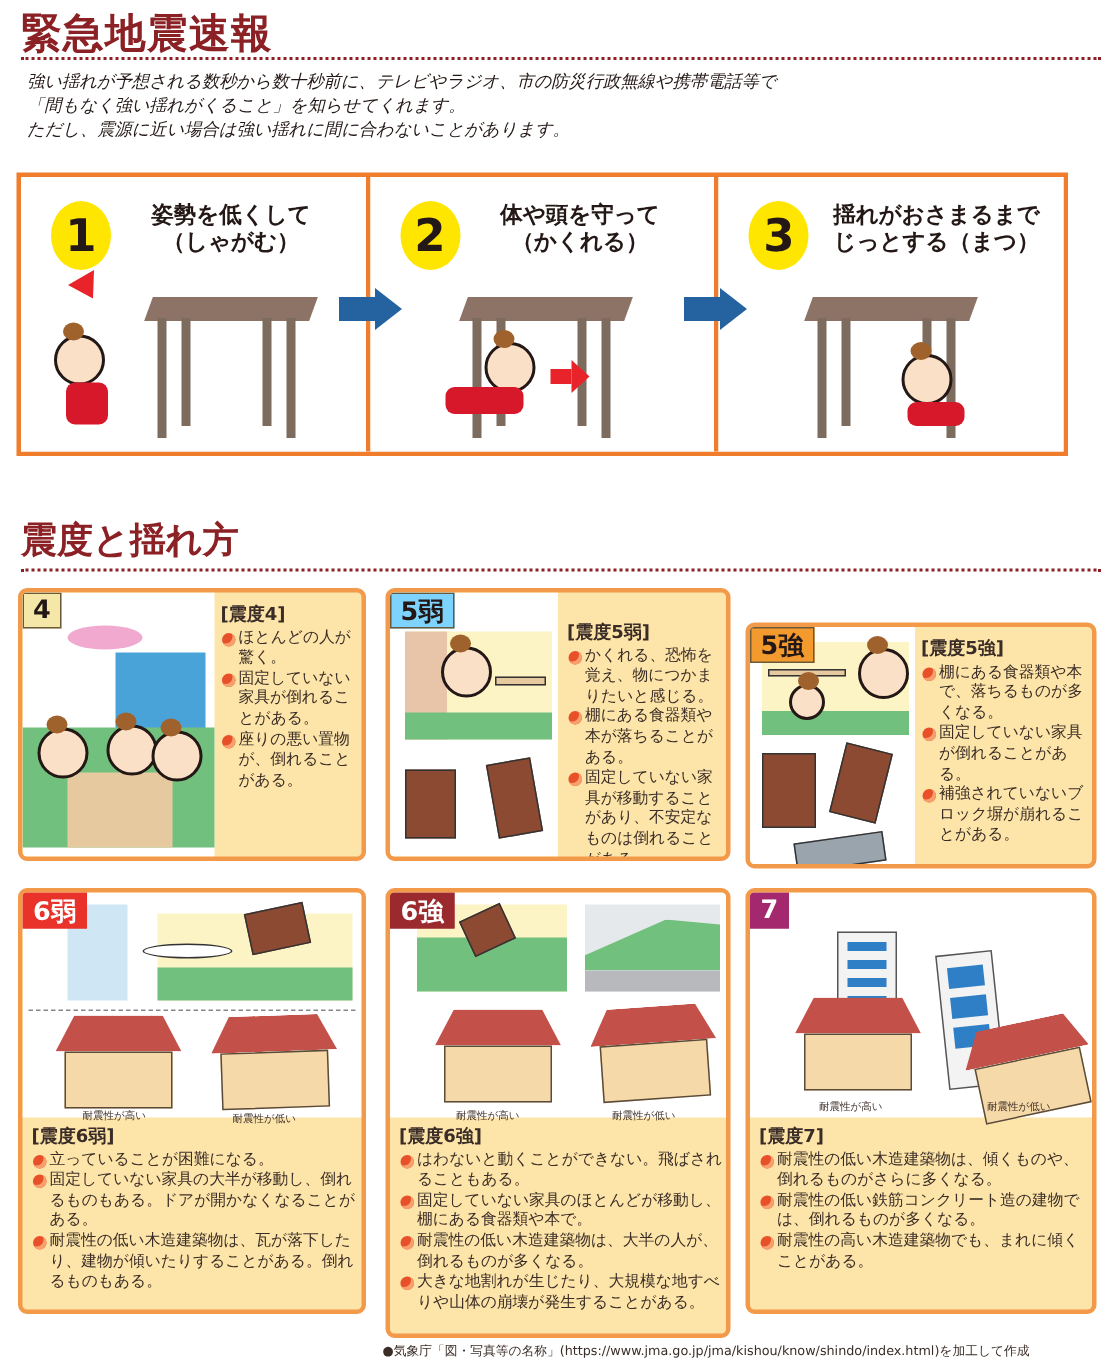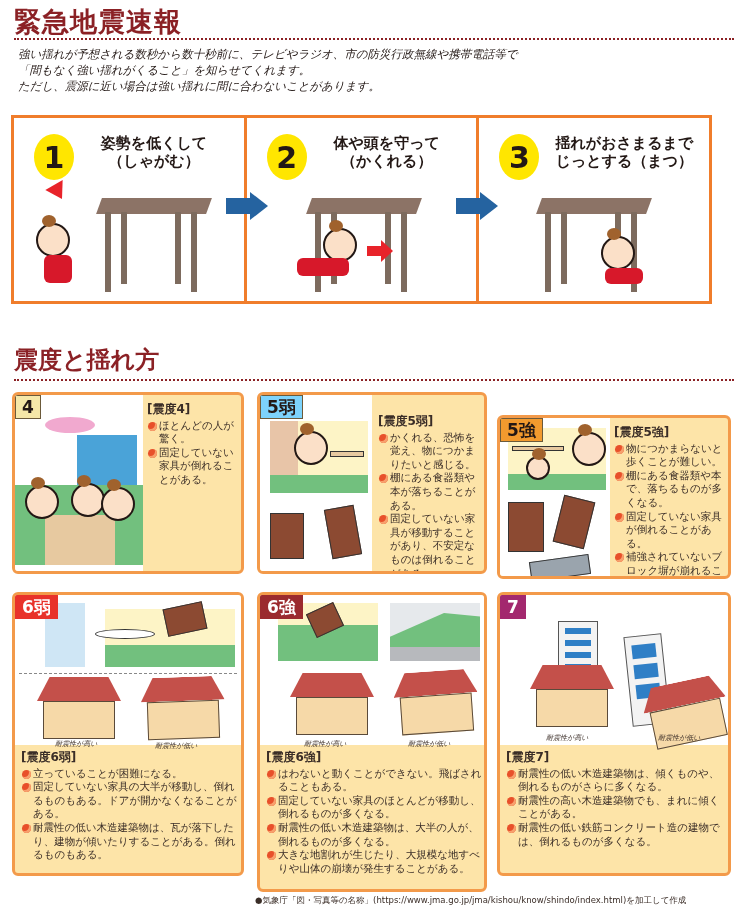--- a/index.html
+++ b/index.html
@@ -27,21 +27,21 @@
 
   .h2 { position: absolute; left: 14px; top: 344px; font-size: 24px; font-weight: bold; color: #8b2125; }
 
   .card { position: absolute; border: 3px solid #f39a4a; border-radius: 6px; background: #fde4a8; overflow: hidden; }
   .badge { position: absolute; left: 0; top: 0; height: 24px; padding: 0 6px; font-size: 17px; font-weight: bold; display: flex; align-items: center; border: 1px solid #6b5a3a; z-index: 2; }
   .illus { position: absolute; background: #ffffff; }
   .card-body { position: absolute; font-size: 10.5px; line-height: 13.6px; color: #3a2d27; }
   .card-heading { font-size: 12px; font-weight: bold; margin-bottom: 2px; white-space: nowrap; }
   .bullet { position: relative; padding-left: 12px; }
   .bullet::before { content: ""; position: absolute; left: 1px; top: 3px; width: 9px; height: 9px; border-radius: 50%; background: #e8502a; box-shadow: inset -2px -2px 0 #f7a06d; }
-  .house-label { position: absolute; font-size: 7px; color: #3a2d27; white-space: nowrap; font-style: italic; }
+  .house-label { position: absolute; font-size: 7px; color: #3a2d27; white-space: nowrap; }
   .house { position: absolute; width: 72px; height: 60px; }
   .house .roof { position: absolute; left: -6px; top: 0; width: 84px; height: 24px; background: #c4504a; clip-path: polygon(15% 0, 85% 0, 100% 100%, 0 100%); }
   .house .wall { position: absolute; left: 0; top: 24px; width: 72px; height: 38px; background: #f6d9a8; border: 1px solid #5a4a3a; }
   .building { position: absolute; background: #f3f3f3; border: 1px solid #555; }
   .building .row { position: absolute; left: 6px; right: 6px; height: 6px; background: #2f7fc6; }
 
   .credit { position: absolute; left: 255px; top: 895px; font-size: 8.5px; color: #3a2d27; white-space: nowrap; }
 </style>
 </head>
 <body>
@@ -121,20 +121,21 @@
     <div style="position:absolute;left:30px;top:22px;width:50px;height:16px;border-radius:50%;background:#f1a9cf"></div>
     <div style="position:absolute;left:30px;top:120px;width:70px;height:50px;background:#e7c9a0"></div>
     <div class="person" style="left:10px;top:90px"></div>
     <div class="person" style="left:56px;top:88px"></div>
     <div class="person" style="left:86px;top:92px"></div>
   </div>
   <div class="card-body" style="left:132px;top:8px;width:94px">
     <div class="card-heading">[震度4]</div>
     <div class="bullet">ほとんどの人が驚く。</div>
     <div class="bullet">固定していない家具が倒れることがある。</div>
+    <div class="bullet">座りの悪い置物が、倒れることがある。</div>
   </div>
 </div>
 
 <div class="card" style="left:257px;top:392px;width:230px;height:182px">
   <div class="badge" style="background:#7dd3fc;color:#231815">5弱</div>
   <div class="illus" style="left:0;top:0;width:112px;height:176px">
     <div style="position:absolute;left:10px;top:26px;width:98px;height:72px;background:#fdf4c6"></div>
     <div style="position:absolute;left:10px;top:26px;width:28px;height:72px;background:#e8c5a8"></div>
     <div style="position:absolute;left:10px;top:80px;width:98px;height:18px;background:#72c07e"></div>
     <div class="person" style="left:34px;top:36px"></div>
@@ -157,21 +158,20 @@
     <div style="position:absolute;left:8px;top:56px;width:98px;height:16px;background:#72c07e"></div>
     <div style="position:absolute;left:12px;top:28px;width:52px;height:5px;background:#e7c9a0;border:1px solid #333"></div>
     <div class="person" style="left:72px;top:14px"></div>
     <div class="person" style="left:26px;top:38px;width:24px;height:24px"></div>
     <div style="position:absolute;left:8px;top:84px;width:36px;height:50px;background:#8c4a32;border:1px solid #333"></div>
     <div style="position:absolute;left:58px;top:80px;width:32px;height:48px;background:#8c4a32;border:1px solid #333;transform:rotate(14deg)"></div>
     <div style="position:absolute;left:30px;top:140px;width:60px;height:20px;background:#9aa4ad;border:1px solid #333;transform:rotate(-8deg)"></div>
   </div>
   <div class="card-body" style="left:114px;top:8px;width:112px">
     <div class="card-heading">[震度5強]</div>
-    <div class="bullet">物につかまらないと歩くことが難しい。</div>
     <div class="bullet">棚にある食器類や本で、落ちるものが多くなる。</div>
     <div class="bullet">固定していない家具が倒れることがある。</div>
     <div class="bullet">補強されていないブロック塀が崩れることがある。</div>
   </div>
 </div>
 
 <div class="card" style="left:12px;top:592px;width:232px;height:284px">
   <div class="badge" style="background:#e8322a;color:#ffffff;border-color:#e8322a">6弱</div>
   <div class="illus" style="left:0;top:0;width:226px;height:150px">
     <div style="position:absolute;left:30px;top:8px;width:40px;height:64px;background:#cfe6f5"></div>
@@ -215,21 +215,21 @@
     <div class="house" style="left:140px;top:76px;transform:rotate(-4deg)">
         <div class="roof"></div>
         <div class="wall"></div>
       </div>
     <div class="house-label" style="left:44px;top:144px">耐震性が高い</div>
     <div class="house-label" style="left:148px;top:144px">耐震性が低い</div>
   </div>
   <div class="card-body" style="left:6px;top:156px;width:216px">
     <div class="card-heading">[震度6強]</div>
     <div class="bullet">はわないと動くことができない。飛ばされることもある。</div>
-    <div class="bullet">固定していない家具のほとんどが移動し、倒れるものが多くなる。</div>
+    <div class="bullet">固定していない家具のほとんどが移動し、棚にある食器類や本で。</div>
     <div class="bullet">耐震性の低い木造建築物は、大半の人が、倒れるものが多くなる。</div>
     <div class="bullet">大きな地割れが生じたり、大規模な地すべりや山体の崩壊が発生することがある。</div>
   </div>
 </div>
 
 <div class="card" style="left:497px;top:592px;width:234px;height:284px">
   <div class="badge" style="background:#a3286e;color:#ffffff;border-color:#a3286e">7</div>
   <div class="illus" style="left:0;top:0;width:228px;height:150px">
     <div class="building" style="left:58px;top:26px;width:40px;height:60px">
       <div class="row" style="top:6px"></div>
@@ -249,18 +249,18 @@
     <div class="house" style="left:150px;top:86px;transform:rotate(-12deg)">
         <div class="roof"></div>
         <div class="wall"></div>
       </div>
     <div class="house-label" style="left:46px;top:138px">耐震性が高い</div>
     <div class="house-label" style="left:158px;top:138px">耐震性が低い</div>
   </div>
   <div class="card-body" style="left:6px;top:156px;width:220px">
     <div class="card-heading">[震度7]</div>
     <div class="bullet">耐震性の低い木造建築物は、傾くものや、倒れるものがさらに多くなる。</div>
+    <div class="bullet">耐震性の低い鉄筋コンクリート造の建物では、倒れるものが多くなる。</div>
     <div class="bullet">耐震性の高い木造建築物でも、まれに傾くことがある。</div>
-    <div class="bullet">耐震性の低い鉄筋コンクリート造の建物では、倒れるものが多くなる。</div>
   </div>
 </div>
 
 <div class="credit">●気象庁「図・写真等の名称」(https://www.jma.go.jp/jma/kishou/know/shindo/index.html)を加工して作成</div>
 
 </body></html>

